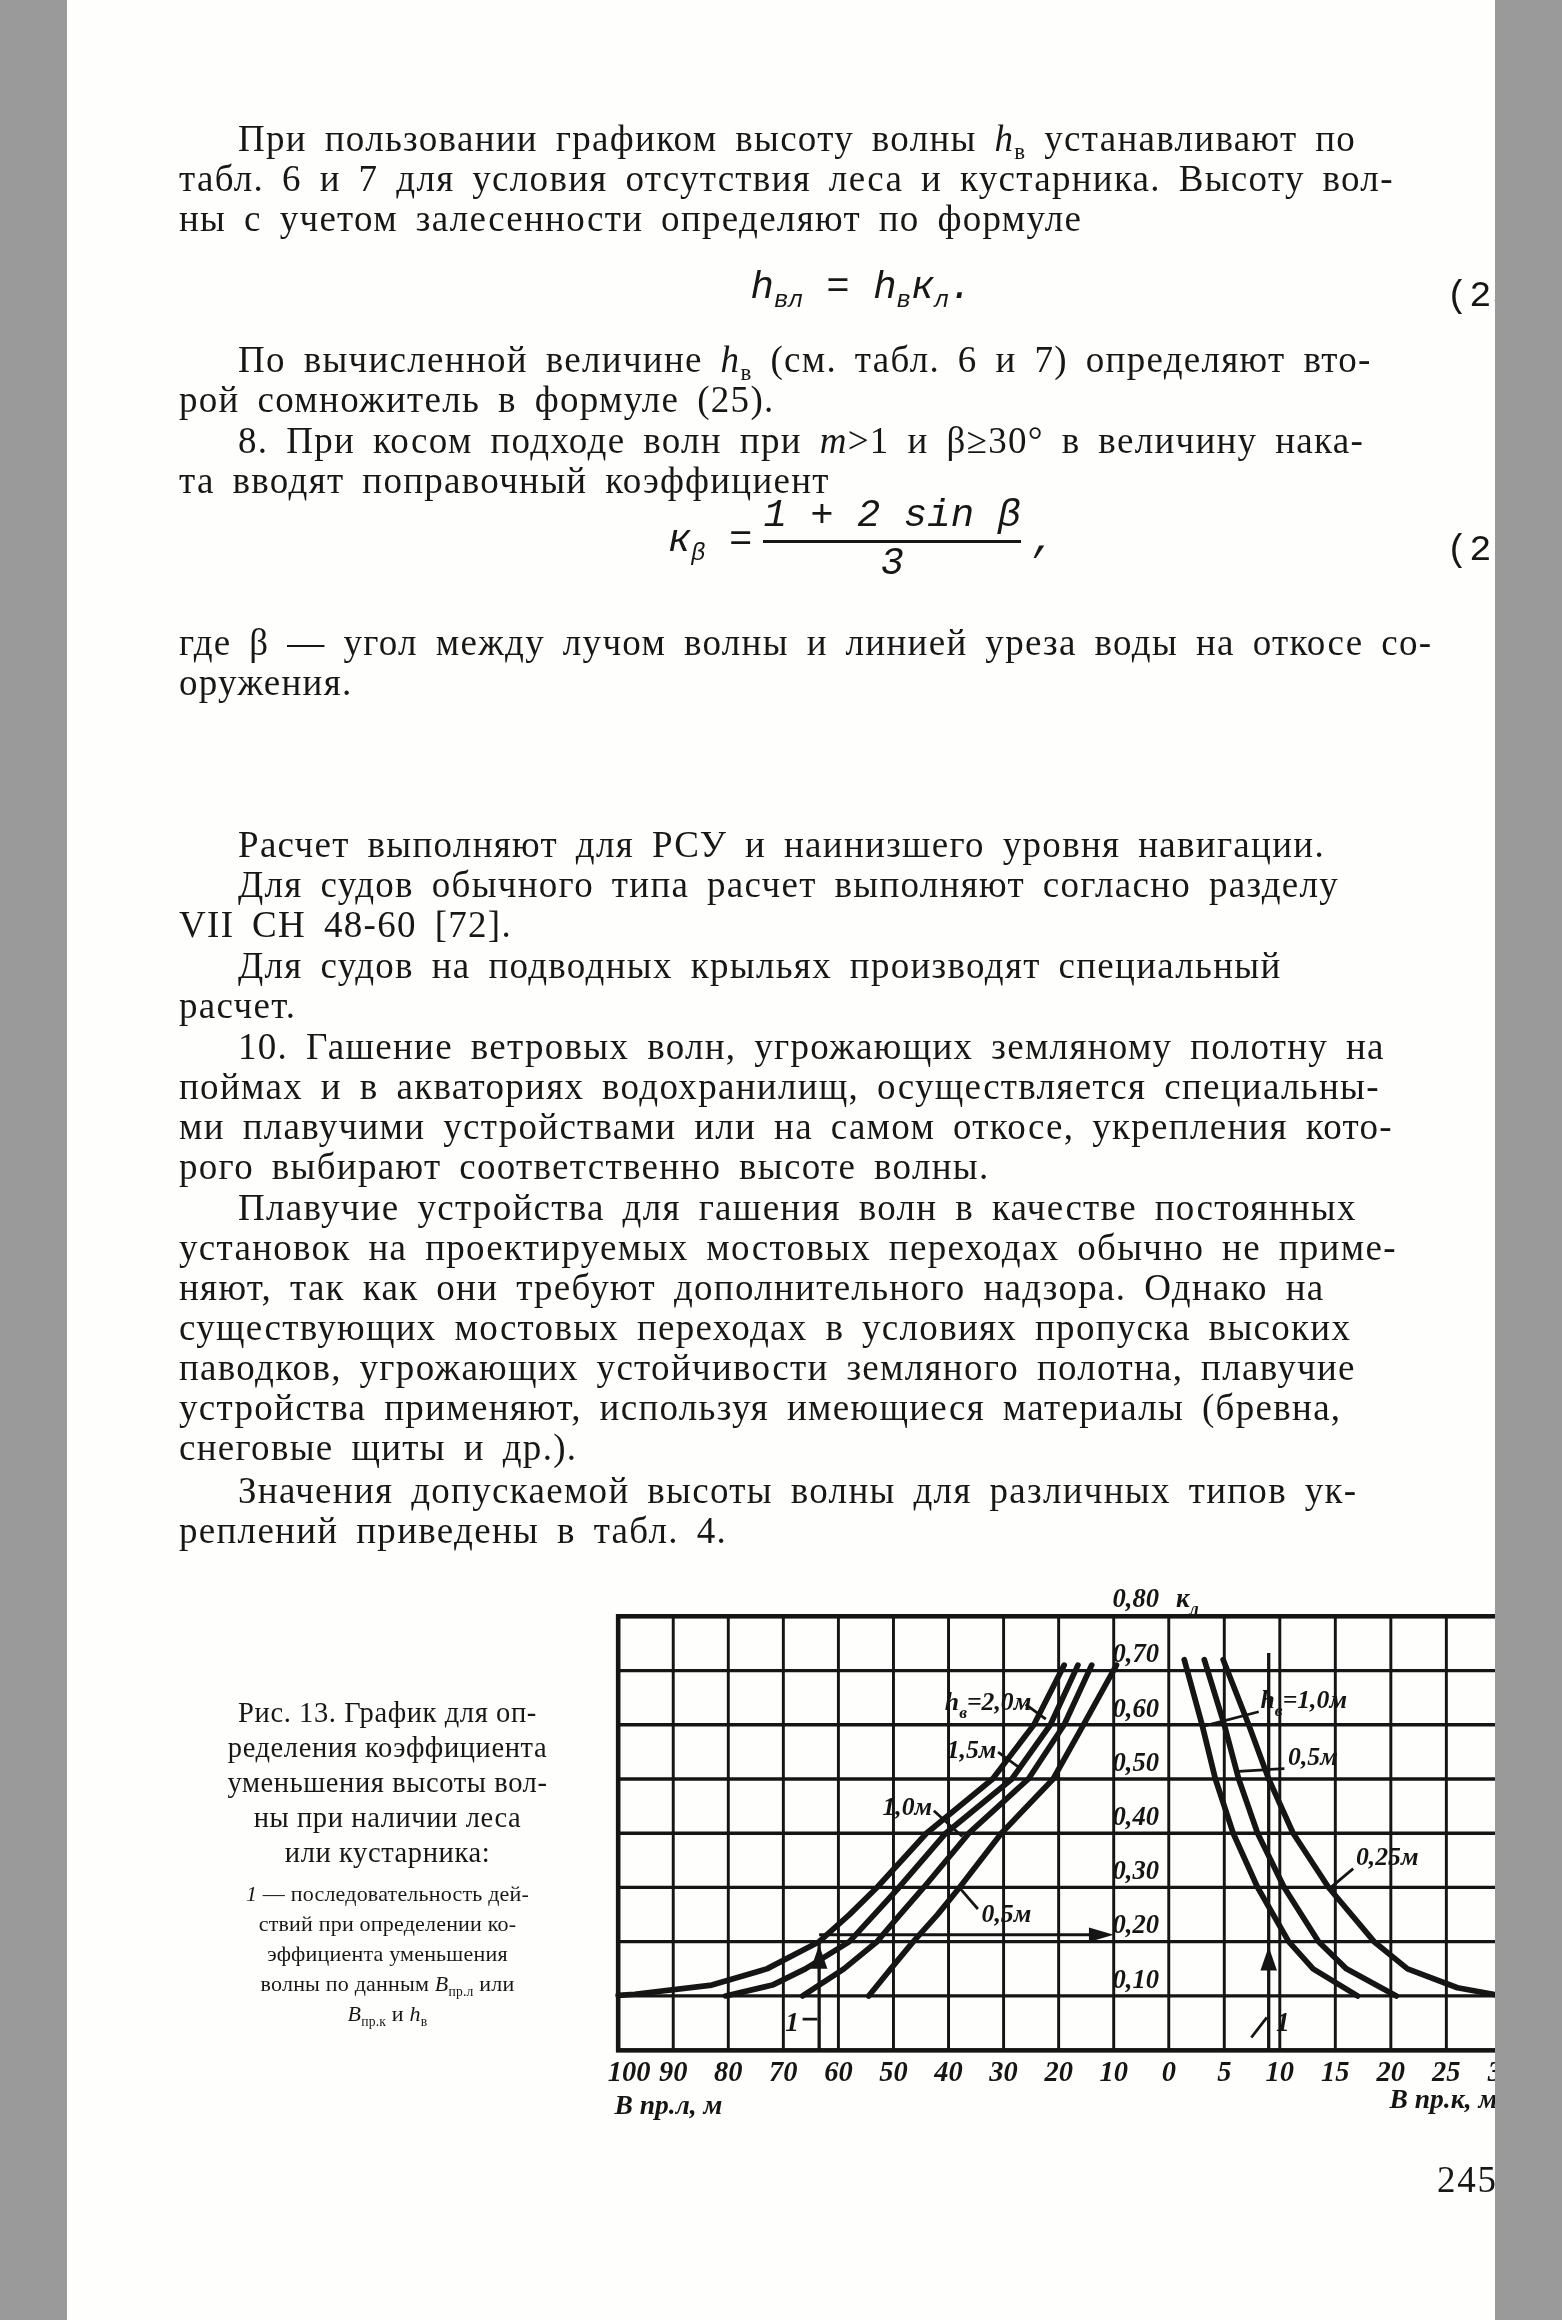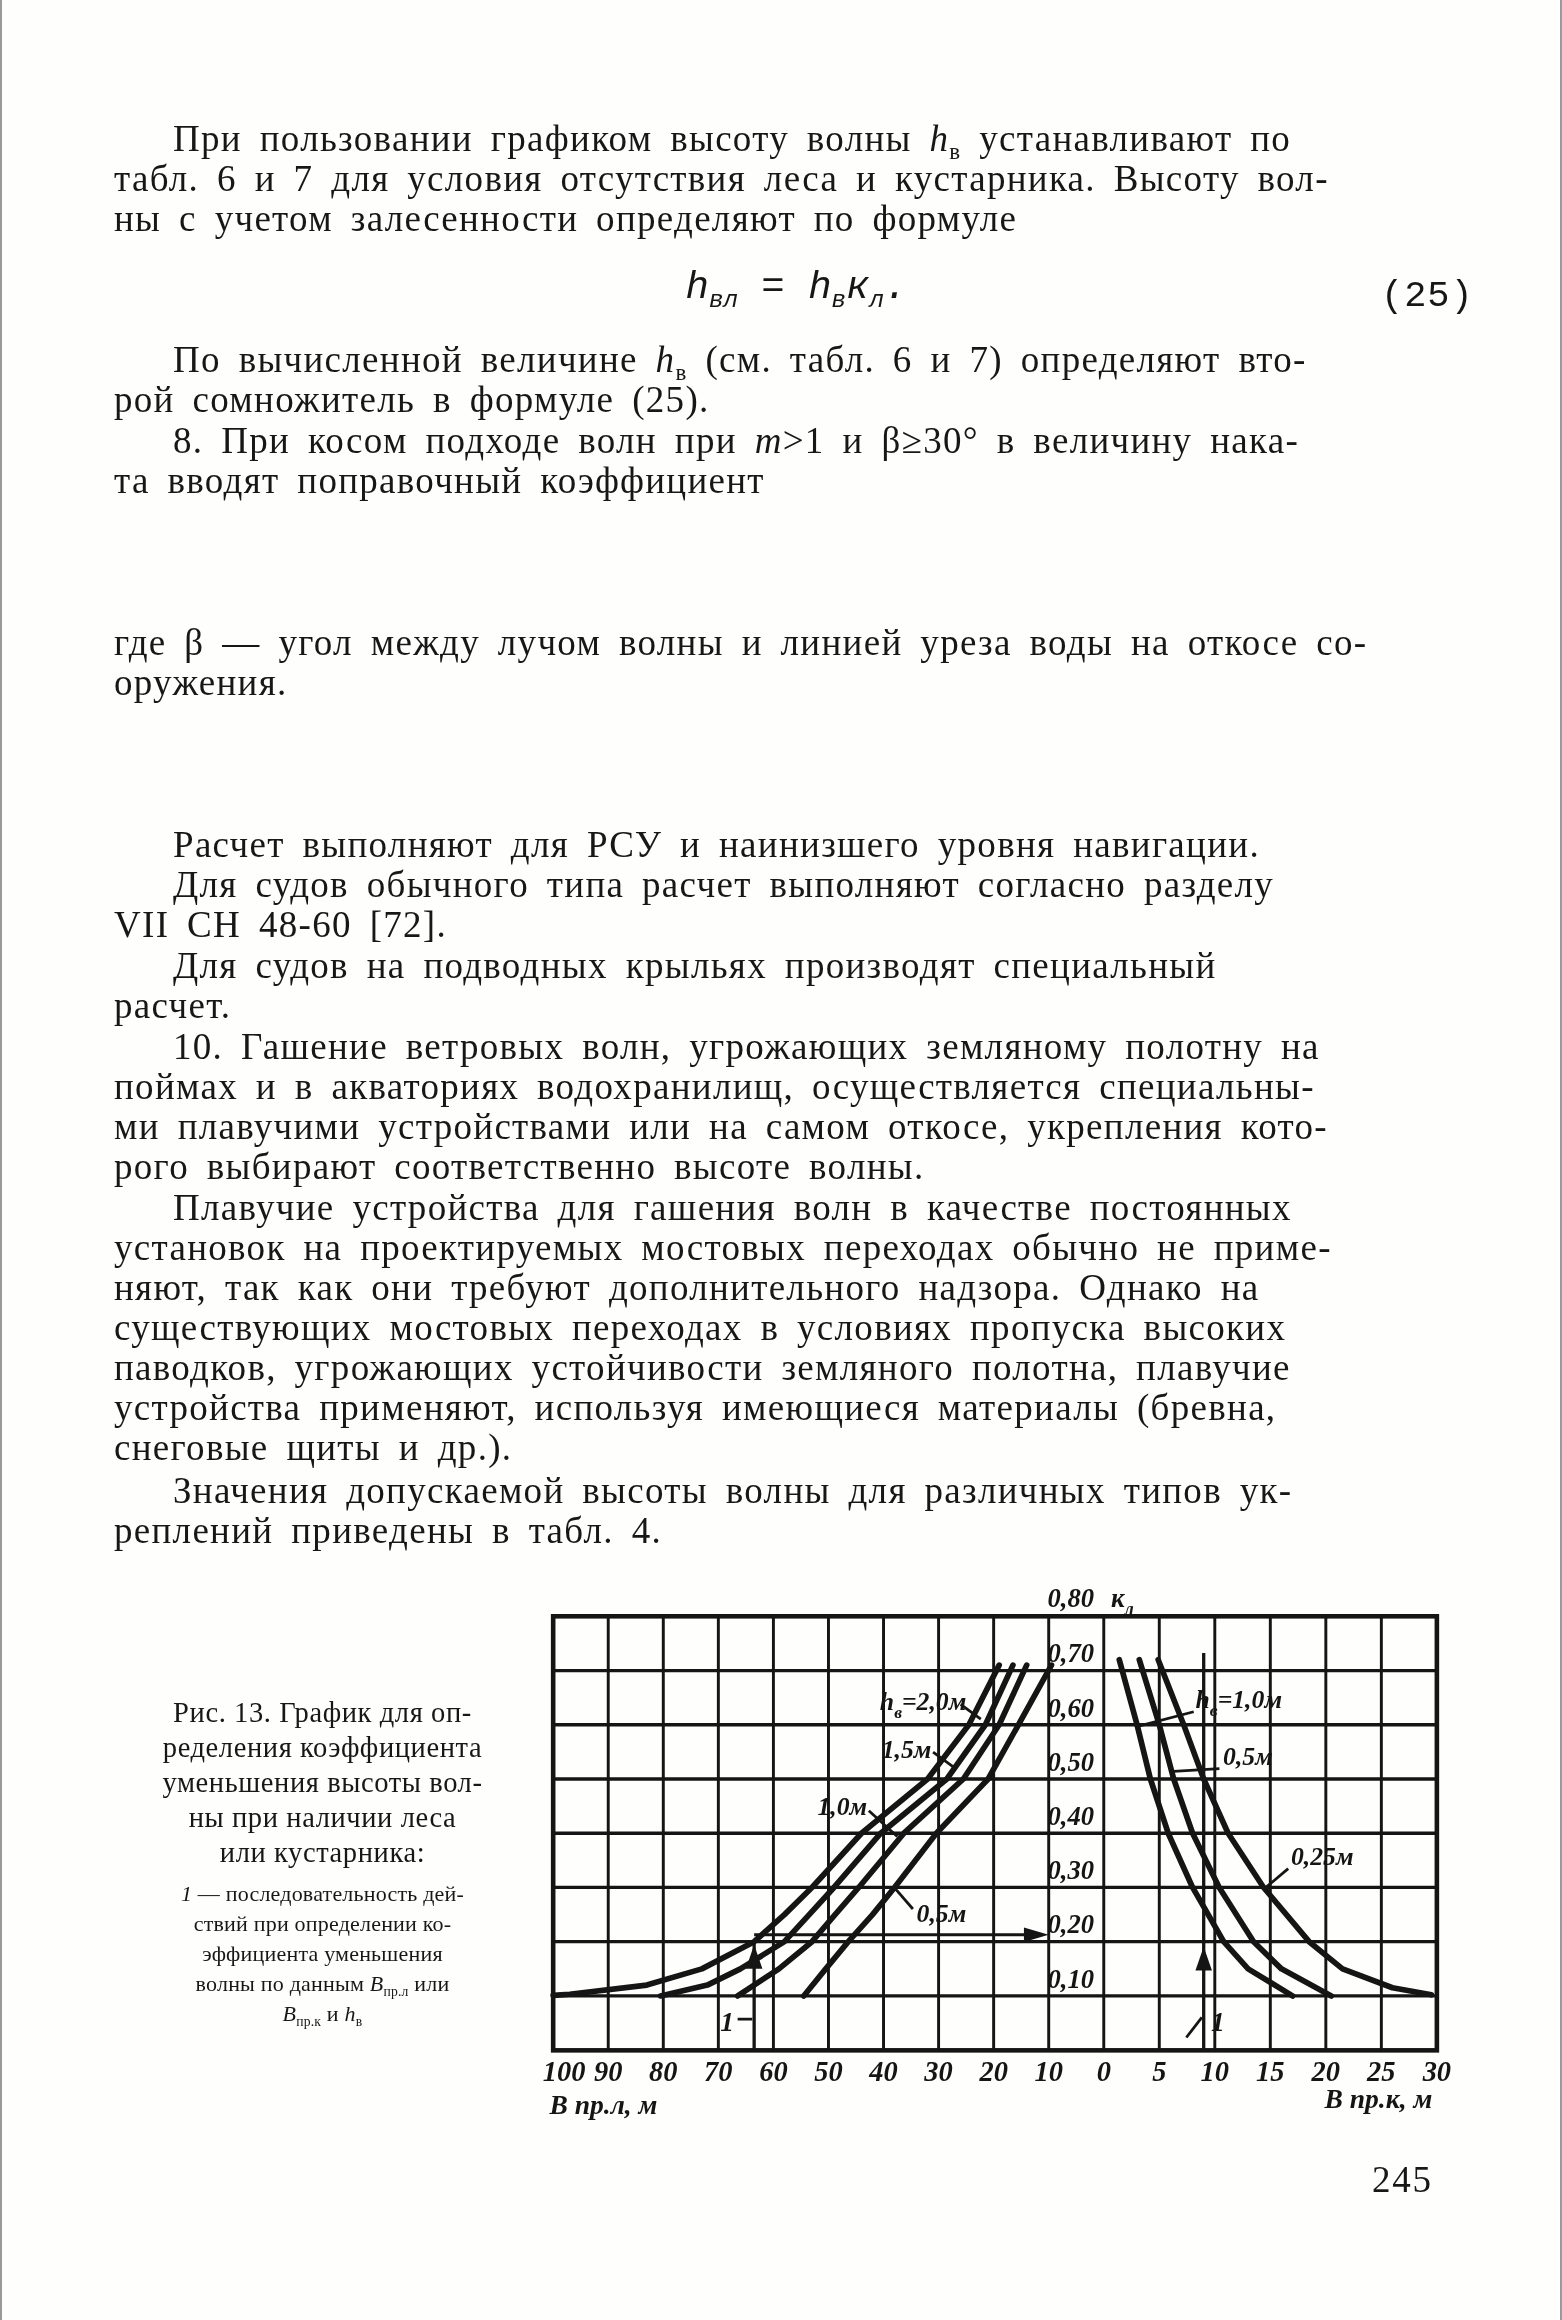--- a/index.html
+++ b/index.html
@@ -1,17 +1,17 @@
 <!DOCTYPE html>
 <html style="font-size:14.7px"><head>
 <meta charset="utf-8">
 <style>
   html,body{margin:0;padding:0;background:#9a9a9a;}
   .page{
-    position:relative;width:1558px;height:2321px;margin:0 auto;
+    position:relative;width:1428px;height:2321px;margin:0 auto;
     background:#fefefc;color:#171717;overflow:hidden;
     font-family:"Liberation Serif",serif;
   }
   .para{
     position:absolute;left:112px;width:1365px;
     font-size:37px;line-height:40px;letter-spacing:1.3px;word-spacing:7.3px;
     white-space:pre-line;text-indent:59px;text-align:left;
   }
   .para.noindent{text-indent:0;}
   sub{font-size:0.62em;line-height:0;}
@@ -54,20 +54,32 @@
   <div class="formula" style="top:266px;height:59px">
     <span>h<sub>вл</sub> = h<sub>в</sub>к<sub>л</sub>.</span>
     <span class="eq-no">(25)</span>
   </div>
 
   <div class="para" style="top:340px">По вычисленной величине <i>h</i><sub>в</sub> (см. табл. 6 и 7) определяют вто-
 рой сомножитель в формуле (25).</div>
   <div class="para" style="top:421px">8. При косом подходе волн при <i>m</i>&gt;1 и β≥30° в величину нака-
 та вводят поправочный коэффициент</div>
 
+  <div class="formula" style="top:496px;height:108px">
+    <span class="f26-row">
+      <span>к<sub>β</sub> =</span>
+      <span class="frac">
+        <span class="num">1 + 2 sin β</span>
+        <span class="bar"></span>
+        <span class="den">3</span>
+      </span>
+      <span>,</span>
+    </span>
+    <span class="eq-no">(26)</span>
+  </div>
 
   <div class="para noindent" style="top:623px">где β — угол между лучом волны и линией уреза воды на откосе со-
 оружения.</div>
   <div class="para" style="top:825px">Расчет выполняют для РСУ и наинизшего уровня навигации.</div>
   <div class="para" style="top:865px">Для судов обычного типа расчет выполняют согласно разделу
 VII СН 48-60 [72].</div>
   <div class="para" style="top:946px">Для судов на подводных крыльях производят специальный
 расчет.</div>
   <div class="para" style="top:1027px">10. Гашение ветровых волн, угрожающих земляному полотну на
 поймах и в акваториях водохранилищ, осуществляется специальны-

